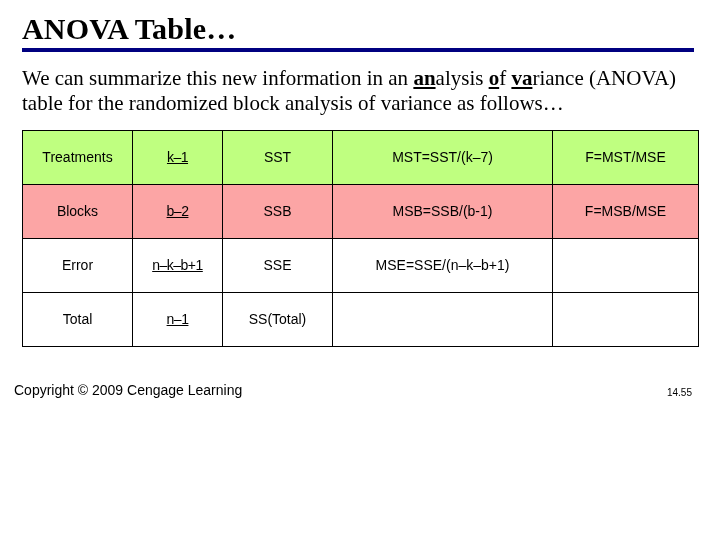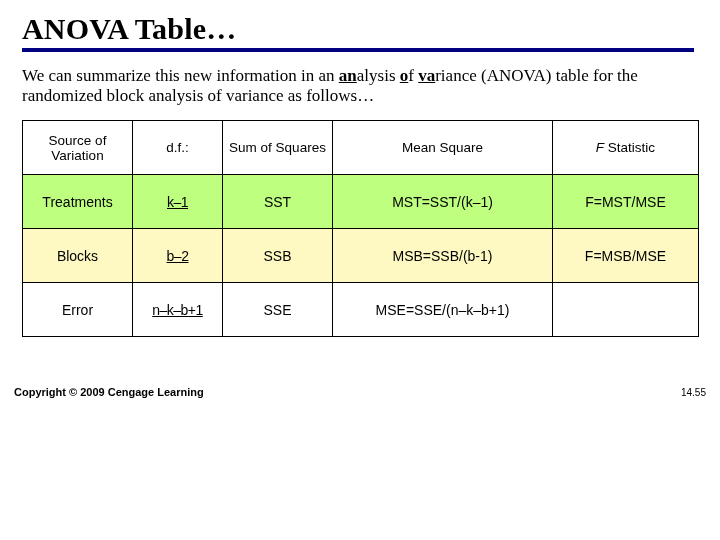--- a/index.html
+++ b/index.html
@@ -26,21 +26,21 @@
     margin: 0 0 2px 0;
     letter-spacing: 0.2px;
   }
   .title-rule {
     height: 4px;
     background: #000080;
     margin: 0 0 14px 0;
     width: 672px;
   }
   .body-text {
-    font-size: 17px;
+    font-size: 21px;
     line-height: 1.18;
     margin: 0 0 14px 0;
   }
   .body-text .u { text-decoration: underline; }
   .body-text .b { font-weight: bold; }
   table.anova {
     border-collapse: collapse;
     width: 676px;
     table-layout: fixed;
     font-family: Verdana, Geneva, sans-serif;
@@ -57,34 +57,33 @@
   table.anova tr.head td {
     font-size: 13.5px;
   }
   .col1 { width: 110px; }
   .col2 { width: 90px;  }
   .col3 { width: 110px; }
   .col4 { width: 220px; }
   .col5 { width: 146px; }
   .fstat-i { font-style: italic; }
   tr.hl-green td { background: #bfff80; } 
-  tr.hl-yellow td { background: #fef9c3; }
+  tr.hl-yellow td { background: #fca5a5; }
   .minus { letter-spacing: -0.5px; text-decoration: underline; }
   .footer {
     position: absolute;
     left: 14px;
     bottom: 10px;
     font-family: Verdana, Geneva, sans-serif;
-    font-size: 11px;
+    font-size: 14px;
     color: #000;
-    font-weight: bold;
   }
   .pagenum {
     position: absolute;
-    right: 14px;
+    right: 28px;
     bottom: 10px;
     font-family: Verdana, Geneva, sans-serif;
     font-size: 10px;
     color: #000;
   }
 </style>
 </head>
 <body>
 
 <div class="slide">
@@ -96,52 +95,50 @@
 
   <table class="anova">
     <colgroup>
       <col class="col1">
         <col class="col2">
         <col class="col3">
         <col class="col4">
         <col class="col5">
     </colgroup>
     <tbody>
-        <tr class="head">
-      <td>Source of Variation</td>
-      <td>d.f.:</td>
-      <td>Sum of Squares</td>
-      <td>Mean Square</td>
-      <td>
-        <span class="fstat-i">F</span><span> Statistic</span>
-      </td>
-    </tr>
 
     <tr class="hl-green">
       <td>Treatments</td>
       <td><span class="minus">k–1</span></td>
       <td>SST</td>
-      <td>MST=SST/(k–1)</td>
+      <td>MST=SST/(k–7)</td>
       <td>F=MST/MSE</td>
     </tr>
 
     <tr class="hl-yellow">
       <td>Blocks</td>
       <td><span class="minus">b–2</span></td>
       <td>SSB</td>
       <td>MSB=SSB/(b-1)</td>
       <td>F=MSB/MSE</td>
     </tr>
 
     <tr>
       <td>Error</td>
       <td><span class="minus">n–k–b+1</span></td>
       <td>SSE</td>
       <td>MSE=SSE/(n–k–b+1)</td>
       <td></td>
     </tr>
 
+    <tr>
+      <td>Total</td>
+      <td><span class="minus">n–1</span></td>
+      <td>SS(Total)</td>
+      <td></td>
+      <td></td>
+    </tr>
   </tbody>
     </table>
 
   <div class="footer">Copyright © 2009 Cengage Learning</div>
   <div class="pagenum">14.55</div>
 </div>
 
 </body></html>

